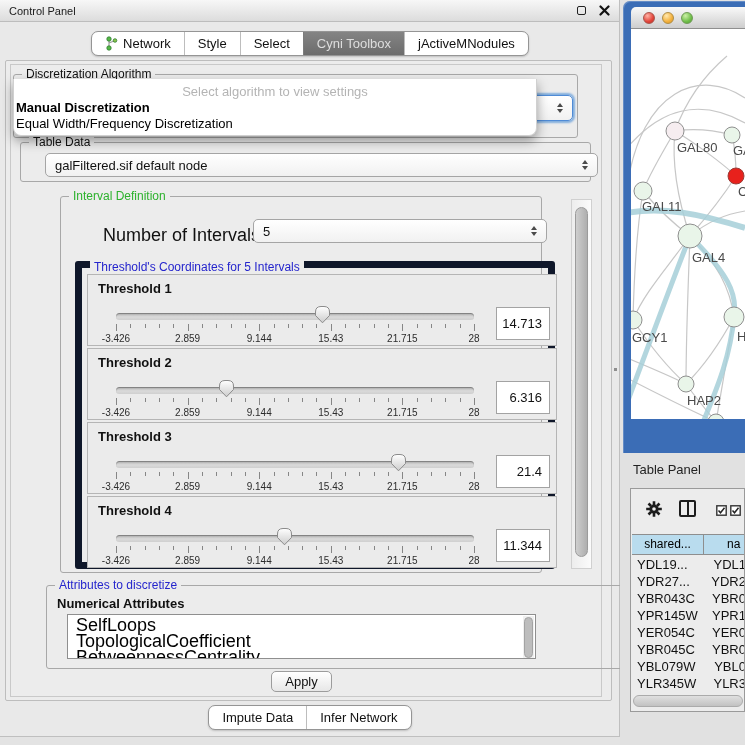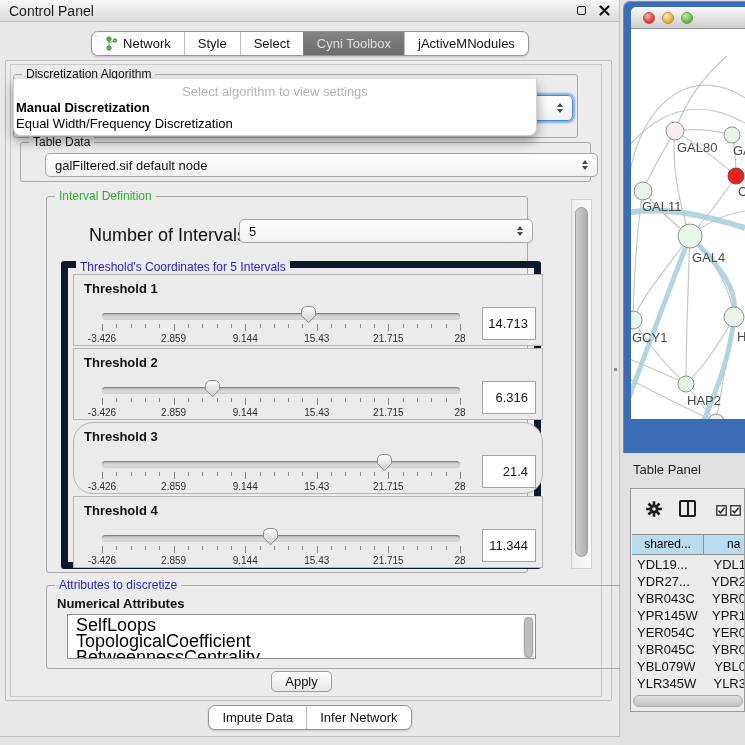--- a/index.html
+++ b/index.html
@@ -5,21 +5,21 @@
   * { box-sizing: border-box; margin: 0; padding: 0; }
   html,body { width:745px; height:745px; overflow:hidden; }
   body { font-family:"Liberation Sans",sans-serif; background:#e3e3e3; position:relative; color:#111; }
 
   
   #control-panel { position:absolute; left:0; top:0; width:620px; height:737px;
     background:#e9e9e9; border-right:1px solid #bfbfbf; border-bottom:1px solid #bfbfbf; }
   #cp-titlebar { position:absolute; left:0; top:0; width:100%; height:22px;
     background:linear-gradient(#f7f7f7,#dcdcdc); border-bottom:1px solid #bdbdbd;
     display:flex; align-items:center; padding:0 9px; }
-  #cp-title { font-size:14px; color:#1b1b1b; }
+  #cp-title { font-size:11px; color:#1b1b1b; }
   #cp-controls { margin-left:auto; display:flex; align-items:center; gap:13px; }
   .float-box { width:9px; height:9px; border:1.5px solid #222; border-radius:2px; }
 
   
   .segbar { position:absolute; width:620px; display:flex; justify-content:center; }
   .seg { display:flex; background:#fff; border:1px solid #959595; border-radius:7px;
     overflow:hidden; box-shadow:0 1px 2px rgba(0,0,0,.18); }
   .seg-item { display:flex; align-items:center; gap:5px; padding:3px 13px; font-size:13px;
     color:#111; border-left:1px solid #bdbdbd; cursor:default; line-height:17px; }
   .seg-item:first-child { border-left:none; }
@@ -54,21 +54,21 @@
     box-shadow:0 5px 12px rgba(0,0,0,.38); z-index:60; }
   #popup-placeholder { position:absolute; top:5px; left:0; width:100%; text-align:center;
     font-size:13px; color:#b4b4b4; }
   #popup-items { position:absolute; top:21px; left:0; width:100%; }
   .popup-item { font-size:13px; padding-left:2px; height:16px; line-height:16px; color:#000; }
   .popup-item.bold { font-weight:bold; }
 
   #tabledata-group { left:20px; top:142px; width:571px; height:40px; }
   #tabledata-combo { left:8px; top:10px; width:553px; height:24px; }
 
-  #interval-group { left:46px; top:196px; width:482px; height:377px; }
+  #interval-group { left:60px; top:196px; width:482px; height:377px; }
   #num-label { position:absolute; left:42px; top:28px; font-size:18px; font-weight:normal; }
   #num-combo { left:176px; top:22px; width:294px; height:24px; }
   #thresholds-group { position:absolute; left:14px; top:64px; width:480px; height:308px;
     border:7px solid #0f172a; border-radius:3px; }
 
   .tbox { position:absolute; left:5px; width:470px; height:72px; border:1px solid #b5b5b5; background:#ebebeb; }
   .tlabel { position:absolute; left:10px; top:6px; font-size:13px; font-weight:bold; }
   .track { position:absolute; left:28px; top:38px; width:358px; height:7px; border-radius:4px;
     background:linear-gradient(#aeaeae,#dadada 55%,#cfcfcf); box-shadow:inset 0 1px 1px rgba(0,0,0,.3); }
   .thumb { position:absolute; top:30px; width:17px; height:19px; }
@@ -315,21 +315,21 @@
     <div class="ticklabels">
               <span style="left: 0%;">-3.426</span>
               <span style="left: 20%;">2.859</span>
               <span style="left: 40%;">9.144</span>
               <span style="left: 60%;">15.43</span>
               <span style="left: 80%;">21.715</span>
               <span style="left: 100%;">28</span>
             </div>
     <div class="tvalue">6.316</div>
   </div>
-          <div class="tbox" style="top: 154px; border-radius: 20px;">
+          <div class="tbox" style="top: 154px;">
     <div class="tlabel">Threshold 3</div>
     <div class="track"></div>
     <svg class="thumb" viewBox="0 0 17 19" style="left: 302.314px;">
       <path d="M1.5,7 Q1.5,1.5 7,1.5 L10,1.5 Q15.5,1.5 15.5,7 L15.5,10.5 L8.5,17.8 L1.5,10.5 Z" fill="url(#thumbGrad)" stroke="#8b8b8b" stroke-width="1"></path>
     </svg>
     <div class="ticks">
               <span class="major" style="left: 0%;"></span>
               <span class="minor" style="left: 4%;"></span>
               <span class="minor" style="left: 8%;"></span>
               <span class="minor" style="left: 12%;"></span>

